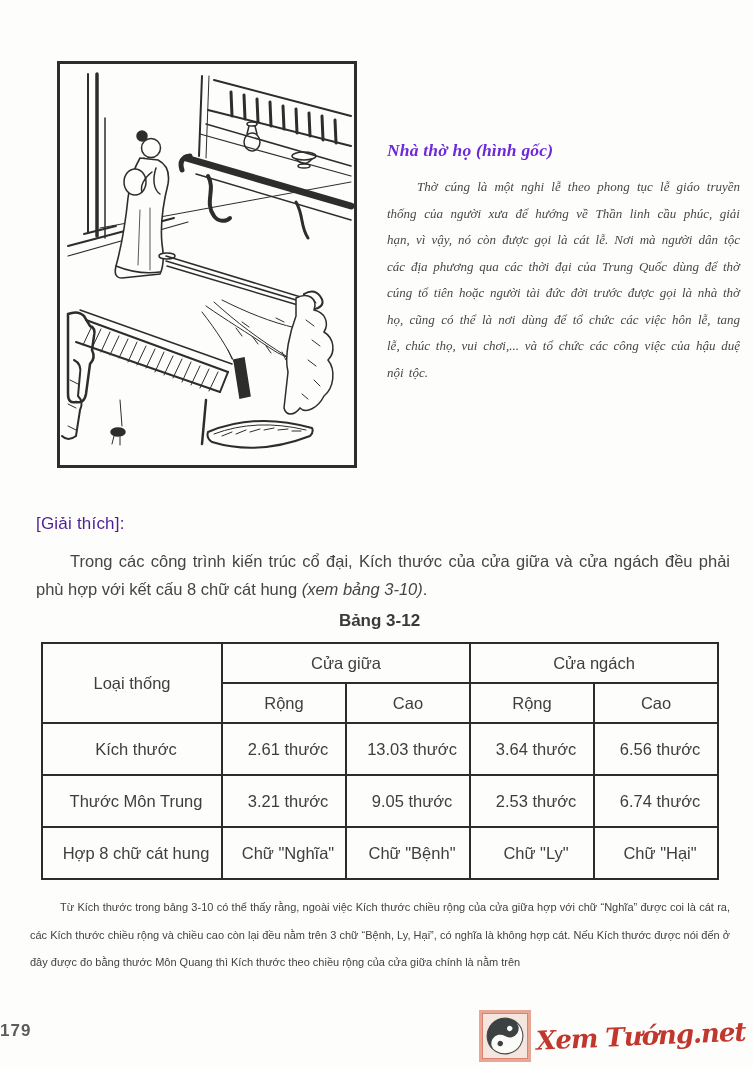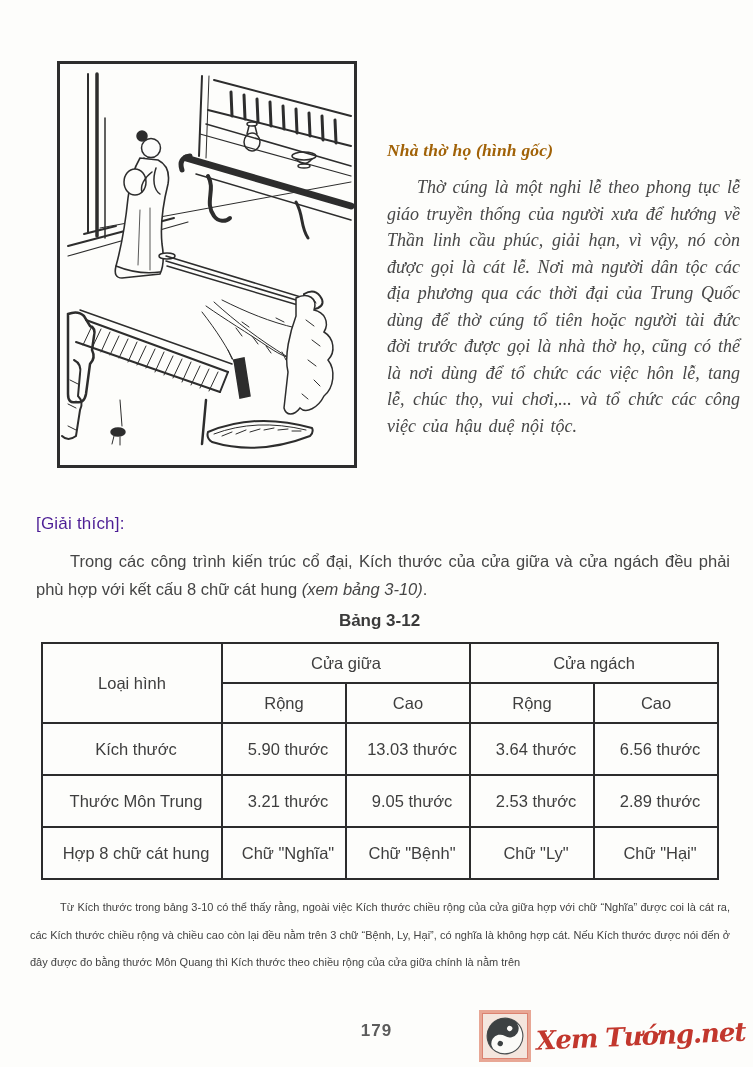--- a/index.html
+++ b/index.html
@@ -16,25 +16,25 @@
     position:absolute;left:56px;top:60px;width:302px;height:410px;
   }
   .illustration svg{display:block;width:100%;height:100%;}
 
   
   .caption{
     position:absolute;left:387px;top:140px;width:353px;
     font-family:"Liberation Serif","DejaVu Serif",serif;
   }
   .caption-title{
-    font-size:17.5px;font-weight:bold;font-style:italic;color:#a16207;
+    font-size:17.5px;font-weight:bold;font-style:italic;color:#6d28d9;
     margin:0 0 13px 0;letter-spacing:.2px;
   }
   .caption-body{
-    margin:0;font-style:italic;font-size:18px;line-height:26.5px;
+    margin:0;font-style:italic;font-size:13px;line-height:26.5px;
     text-align:justify;text-indent:30px;color:#474747;
     word-spacing:2px;
   }
 
   
   .exp-heading{
     position:absolute;left:36px;top:514px;
     font-size:17px;color:#4c1d95;letter-spacing:.2px;
   }
   .exp-intro{
@@ -66,21 +66,21 @@
 
   
   .conclusion{
     position:absolute;left:30px;top:894px;width:700px;margin:0;
     font-size:11px;line-height:27.5px;text-align:justify;text-indent:30px;
     color:#424242;
   }
 
   
   .page-number{
-    position:absolute;left:0;top:1021px;width:753px;text-align:center;
+    position:absolute;left:0;top:1021px;width:753px;
     font-size:17px;font-weight:bold;color:#5c5c5c;letter-spacing:1px;
   }
   .watermark{
     position:absolute;right:4px;top:1010px;
     display:flex;align-items:center;gap:5px;
   }
   .yy-frame{
     width:52px;height:52px;background:#db8270;
     box-shadow:inset 0 0 0 3px #e8a795;
     display:flex;align-items:center;justify-content:center;
@@ -249,43 +249,43 @@
 <table class="dim-table">
   <colgroup>
     <col class="c-label">
       <col class="c-val">
       <col class="c-val">
       <col class="c-val">
       <col class="c-val">
   </colgroup>
   <tbody>
       <tr class="h-row1">
-    <th rowspan="2">Loại hình</th>
+    <th rowspan="2">Loại thống</th>
     <th colspan="2">Cửa giữa</th>
     <th colspan="2">Cửa ngách</th>
   </tr>
   <tr class="h-row2">
     <th>Rộng</th>
     <th>Cao</th>
     <th>Rộng</th>
     <th>Cao</th>
   </tr>
   <tr>
     <td>Kích thước</td>
-    <td>5.90 thước</td>
+    <td>2.61 thước</td>
     <td>13.03 thước</td>
     <td>3.64 thước</td>
     <td>6.56 thước</td>
   </tr>
   <tr>
     <td>Thước Môn Trung</td>
     <td>3.21 thước</td>
     <td>9.05 thước</td>
     <td>2.53 thước</td>
-    <td>2.89 thước</td>
+    <td>6.74 thước</td>
   </tr>
   <tr>
     <td>Hợp 8 chữ cát hung</td>
     <td>Chữ "Nghĩa"</td>
     <td>Chữ "Bệnh"</td>
     <td>Chữ "Ly"</td>
     <td>Chữ "Hại"</td>
   </tr>
 </tbody>
   </table>

